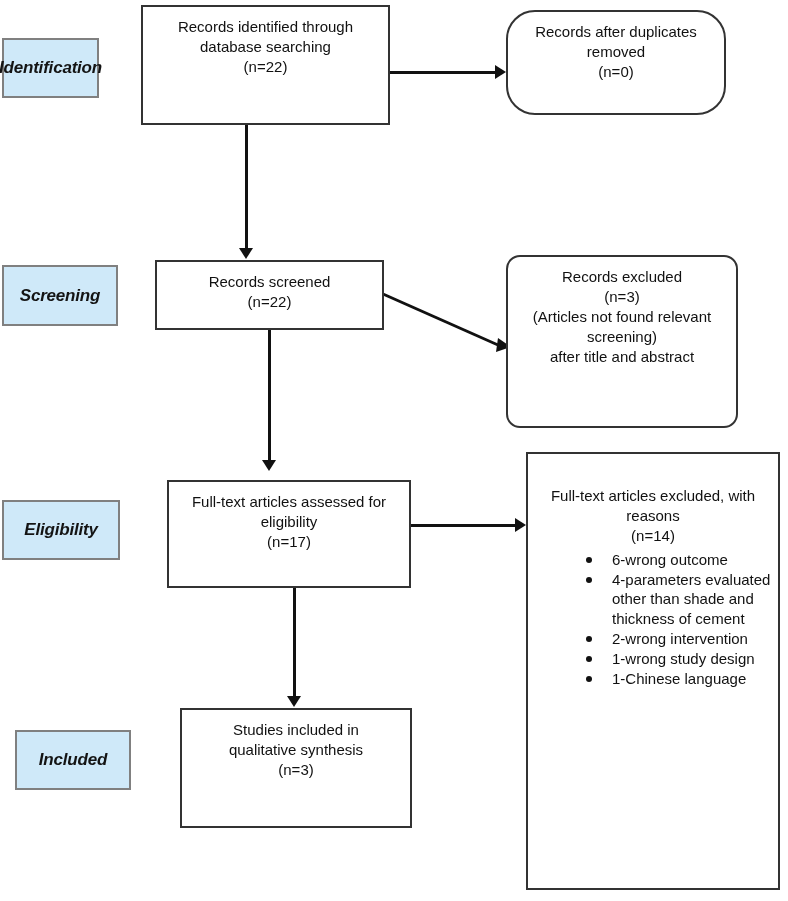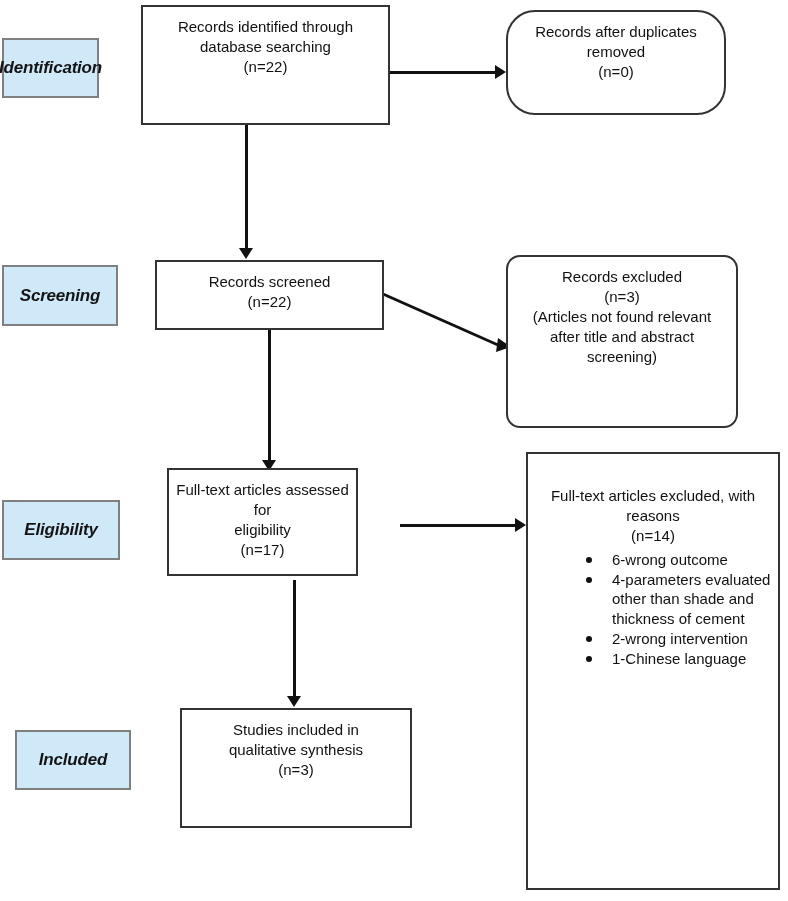--- a/index.html
+++ b/index.html
@@ -156,26 +156,26 @@
       <div>Records screened</div>
       <div>(n=22)</div>
     </div>
   </div>
 
   <div class="flow-box pad-top-10" style="left:506px; top:255px; width:232px; height:173px;border-radius:14px;">
     <div class="box-text">
       <div>Records excluded</div>
       <div>(n=3)</div>
       <div class="bold-note">(Articles not found relevant</div>
+      <div class="bold-note">screening)</div>
       <div class="bold-note">after title and abstract</div>
-      <div class="bold-note">screening)</div>
-    </div>
-  </div>
-
-  <div class="flow-box pad-top-10" style="left:167px; top:468px; width:191px; height:108px;">
+    </div>
+  </div>
+
+  <div class="flow-box pad-top-10" style="left:167px; top:480px; width:244px; height:108px;">
     <div class="box-text">
       <div>Full-text articles assessed for</div>
       <div>eligibility</div>
       <div>(n=17)</div>
     </div>
   </div>
 
   <div class="flow-box pad-top-6" style="left:526px; top:452px; width:254px; height:438px;">
     <div class="box-text">
       <div>Full-text articles excluded, with</div>
@@ -190,20 +190,24 @@
       <li>
         <span class="bullet-dot"></span>
         <span>4-parameters evaluated other than shade and thickness of cement</span>
       </li>
       <li>
         <span class="bullet-dot"></span>
         <span>2-wrong intervention</span>
       </li>
       <li>
         <span class="bullet-dot"></span>
+        <span>1-wrong study design</span>
+      </li>
+      <li>
+        <span class="bullet-dot"></span>
         <span>1-Chinese language</span>
       </li>
     </ul>
   </div>
 
   <div class="flow-box pad-top-10" style="left:180px; top:708px; width:232px; height:120px;">
     <div class="box-text">
       <div>Studies included in</div>
       <div>qualitative synthesis</div>
       <div>(n=3)</div>

